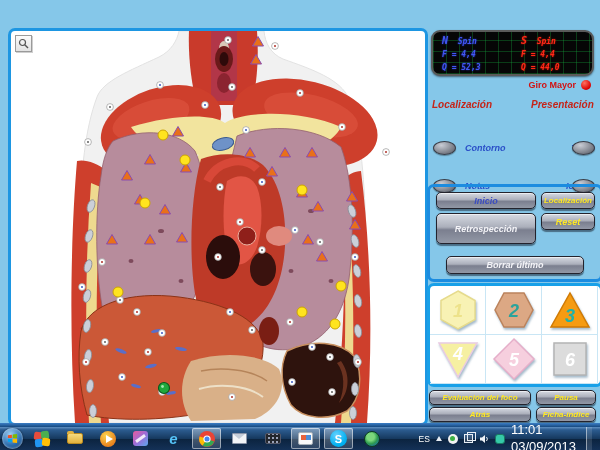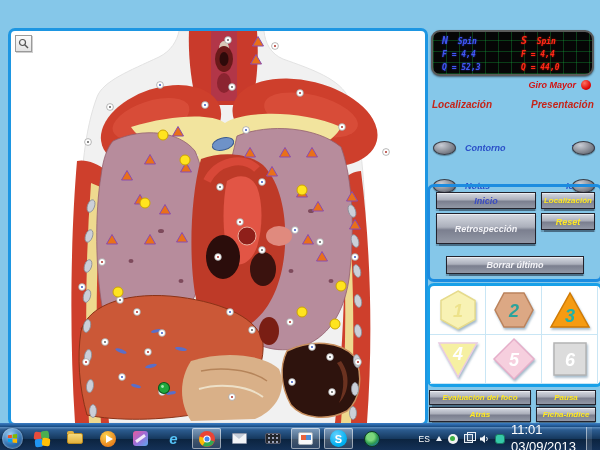--- a/index.html
+++ b/index.html
@@ -37,42 +37,42 @@
       repeating-linear-gradient(0deg, rgba(20,170,60,.33) 0 1px, transparent 1px 11px),
       repeating-linear-gradient(90deg, rgba(20,170,60,.33) 0 1px, transparent 1px 13px);
     font-family:"DejaVu Sans Mono", monospace; font-style:italic; font-weight:bold; }
   .spin-col { position:absolute; top:2px; line-height:13px; font-size:8px; white-space:nowrap; }
   .spin-col .big { font-size:10px; }
   .spin-col.n { left:9px; color:#4257F2; text-shadow:0 0 2px #2030C0; }
   .spin-col.s { left:88px; color:#FF2A18; text-shadow:0 0 2px #C01000; }
 
   
   .giro-row { position:absolute; left:430px; top:66px; width:164px; height:12px;
-    display:flex; align-items:center; justify-content:flex-end; gap:5px; padding-right:3px;font-style:italic; }
+    display:flex; align-items:center; justify-content:flex-end; gap:5px; padding-right:3px; }
   .giro-label { font-size:9px; font-weight:bold; color:#D21212; }
   .giro-dot { width:10px; height:10px; border-radius:50%;
     background:radial-gradient(circle at 35% 30%, #FF7060, #D90000 70%); }
 
   
   .sec-header { position:absolute; top:86px; font-size:10px; font-weight:bold;
     font-style:italic; color:#C52418; white-space:nowrap; }
   .sec-header.loc { left:432px; }
   .sec-header.pres { left:531px; }
   .opt-row { position:absolute; height:16px; }
   .oval-btn { position:absolute; width:23px; height:14px; border-radius:50%;
     background:radial-gradient(ellipse at 35% 28%, #C9CDD5, #6F737D 75%);
     border:1px solid #3A3E48; box-shadow:0 1px 1px rgba(0,0,0,.35); }
   .opt-label { position:absolute; font-size:9px; font-weight:bold; font-style:italic;
     color:#2A4FC8; white-space:nowrap; top:2px; }
   .opt-label.right { text-align:right; width:60px; }
 
   
   .btn3d { position:absolute; display:flex; align-items:center; justify-content:center;
     background:linear-gradient(180deg,#D6DAE2 0%,#ABAFBB 45%,#7B7F8F 55%,#9298A6 100%);
-    border:1px solid #23232D; border-radius:0; box-shadow:0 1.5px 1px rgba(0,0,10,.45),
+    border:1px solid #23232D; border-radius:5px; box-shadow:0 1.5px 1px rgba(0,0,10,.45),
     inset 0 1px 0 rgba(255,255,255,.55); font-size:9px; font-weight:bold; font-style:italic;
     white-space:nowrap; cursor:default; overflow:hidden; }
   .txt-blue { color:#3A4CC0; } .txt-white { color:#F4F4F8; } .txt-yellow { color:#FFE923; }
 
   .actions-panel { position:absolute; left:427px; top:171px; width:176px; height:98px;
     border:3px solid #1C8CE0; border-radius:7px; }
   .shapes-panel { position:absolute; left:427px; top:270px; width:176px; height:104px;
     border:3px solid #18A0E8; border-radius:7px; background:#FFFFFF;
     display:grid; grid-template-columns:56px 56px 56px; grid-template-rows:49px 49px; }
   .shape-cell { border-right:1px solid #C9E6F5; border-bottom:1px solid #C9E6F5;

